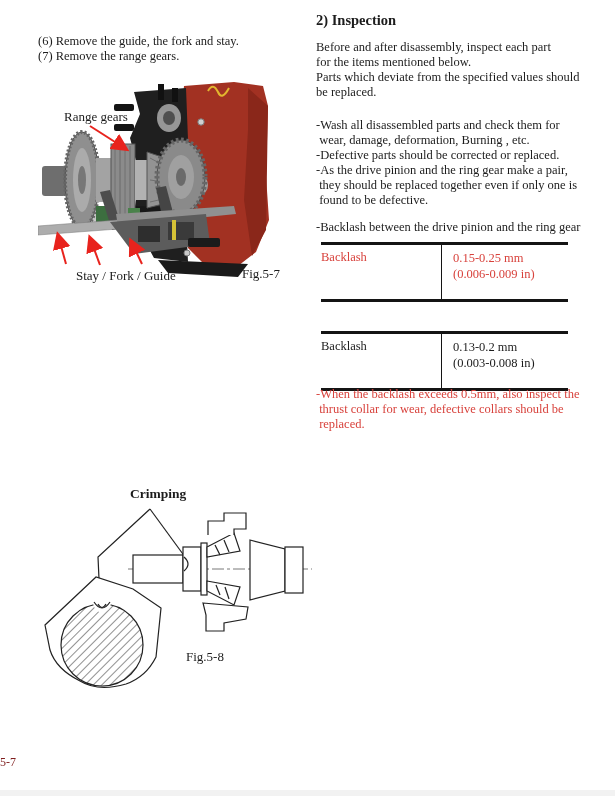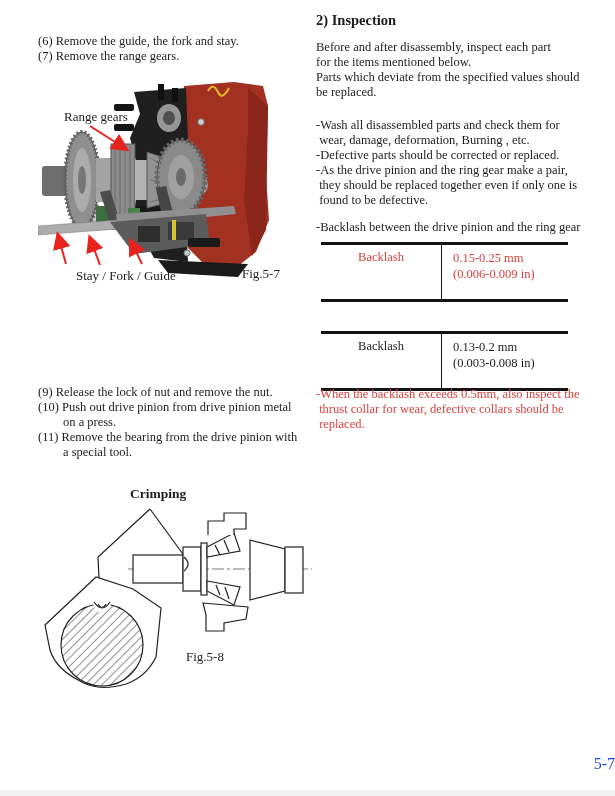--- a/index.html
+++ b/index.html
@@ -12,29 +12,29 @@
   .heading{position:absolute;font-size:14.5px;font-weight:bold;}
   .red{color:#d8423c;}
   .figlabel{position:absolute;font-size:13px;line-height:15px;margin-left:16px;}
   .figcaption{position:absolute;font-size:13px;}
   .bold{font-weight:bold;}
   .spec-table{
     position:absolute;width:247px;display:flex;
     border-top:3px solid #141414;border-bottom:3px solid #141414;
   }
   .spec-table .cell-label{
-    width:120px;text-align:center;padding-top:5px;font-size:12.5px;
+    width:120px;text-align:left;padding-top:5px;font-size:12.5px;
   }
   .spec-table .cell-value{
     flex:1;border-left:1.5px solid #141414;padding:5px 0 17px 11px;
     font-size:12.5px;line-height:16px;
   }
   .figbox{position:absolute;}
   .bottom-strip{position:absolute;left:0;bottom:0;width:615px;height:6px;background:#f2f2f2;}
-  .pagenum{position:absolute;left:0;width:615px;text-align:right;font-size:16px;color:#1d4ed8;}
+  .pagenum{position:absolute;left:0;width:615px;text-align:left;font-size:12px;color:#7f1d1d;}
 </style>
 </head>
 <body>
 
 <div class="page">
 
   <div class="txt" style="left:38px;top:34px;width:275px;">(6) Remove the guide, the fork and stay.
 (7) Remove the range gears.</div>
 
   <div class="figbox" style="left:38px;top:80px;width:268px;height:208px;">
@@ -110,25 +110,20 @@
         <line x1="62" y1="185" x2="52" y2="158" marker-end="url(#arrowR)"></line>
         <line x1="104" y1="184" x2="93" y2="161" marker-end="url(#arrowR)"></line>
       </g>
     </svg>
     <div class="figlabel" style="left:10px;top:29px;">Range gears</div>
     <div class="figlabel" style="left:22px;top:188px;">Stay / Fork / Guide</div>
     <div class="figcaption" style="left:168px;top:186px;margin-left:36px;">Fig.5-7</div>
   </div>
 
 
-  <div class="txt" style="left:38px;top:385px;width:278px;">(9) Release the lock of nut and remove the nut.
-(10) Push out drive pinion from drive pinion metal
-        on a press.
-(11) Remove the bearing from the drive pinion with
-        a special tool.</div>
 
   <div class="figbox" style="left:38px;top:485px;width:280px;height:212px;">
     <svg width="280" height="212" viewBox="0 0 280 212">
       <defs>
         <pattern id="hatch" patternUnits="userSpaceOnUse" width="6" height="6" patternTransform="rotate(45)">
           <line x1="0" y1="0" x2="0" y2="6" stroke="#333" stroke-width="1.1"></line>
         </pattern>
       </defs>
       <g stroke="#222" stroke-width="1.2" fill="none">
 

